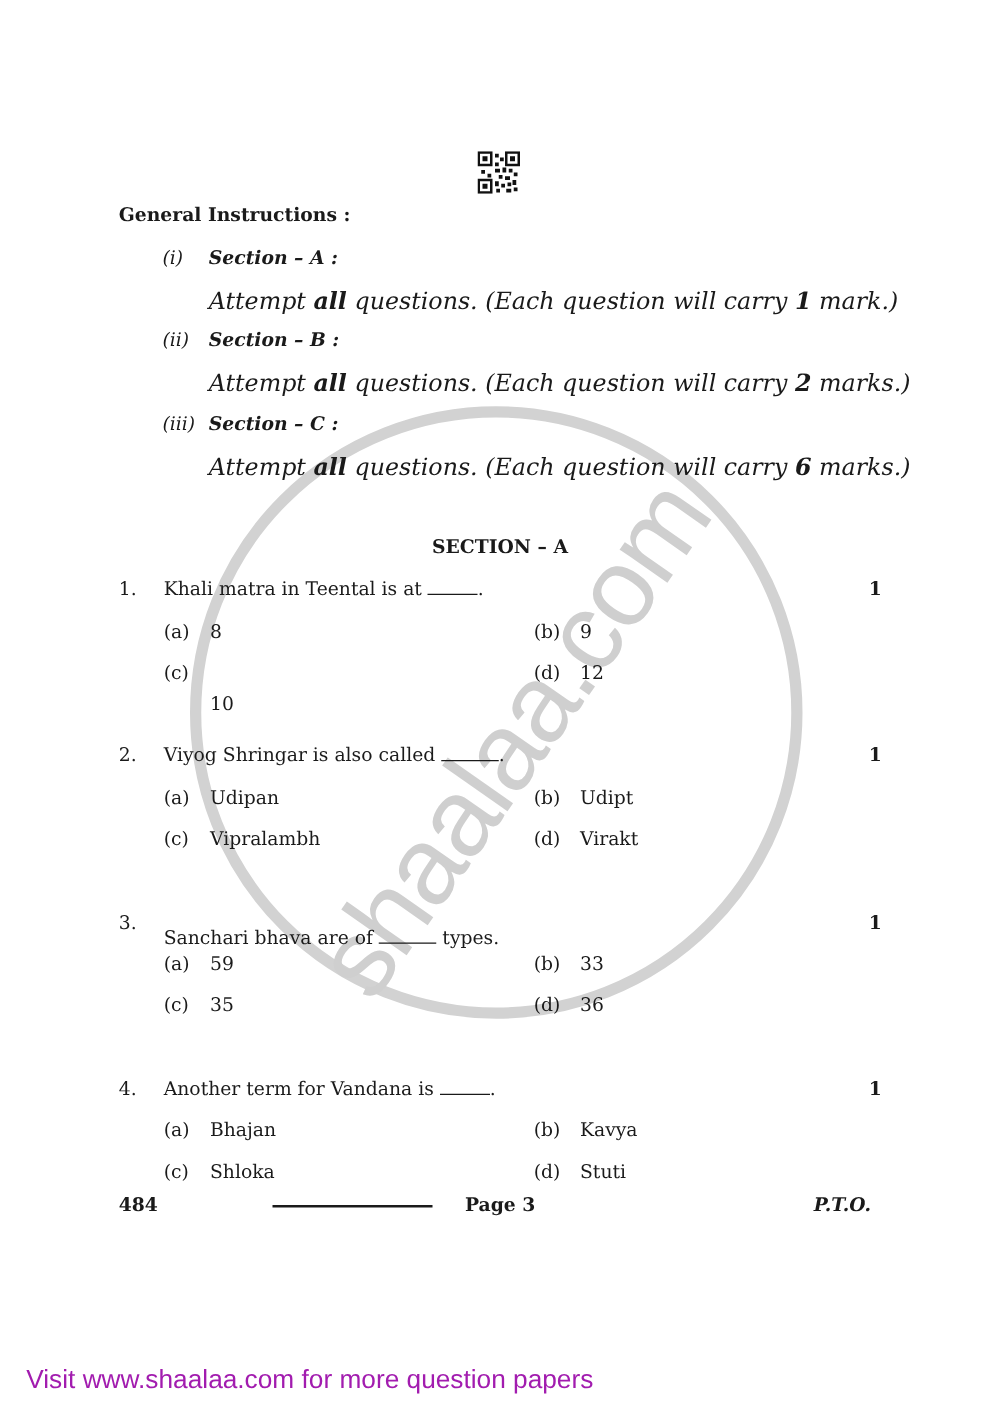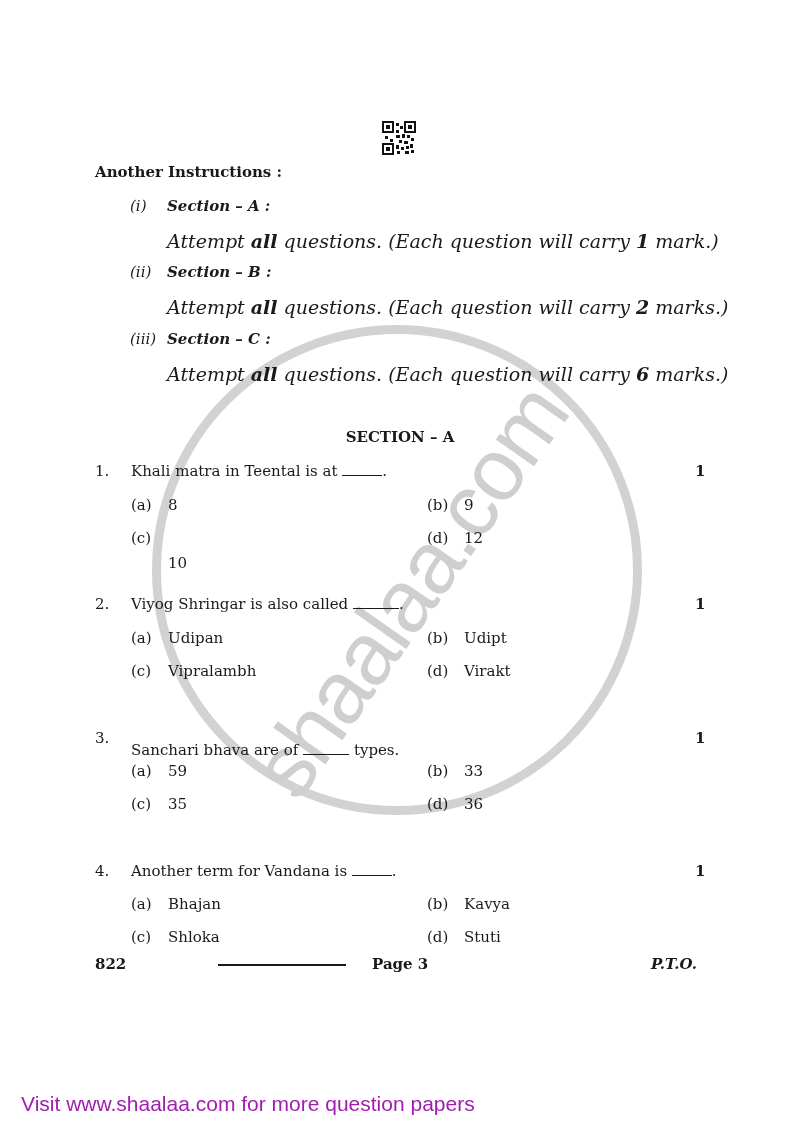--- a/index.html
+++ b/index.html
@@ -71,21 +71,21 @@
       <rect x="24" y="25" width="3" height="3" fill="#111"></rect>
       <rect x="28" y="23" width="3" height="4" fill="#111"></rect>
       <rect x="23" y="30" width="4" height="3" fill="#111"></rect>
       <rect x="29" y="29" width="3" height="3" fill="#111"></rect>
       <rect x="15" y="30" width="3" height="3" fill="#111"></rect>
       <rect x="3" y="15" width="3" height="3" fill="#111"></rect>
       <rect x="8" y="18" width="3" height="3" fill="#111"></rect>
     </svg>
   </div>
 
-  <div class="abs gi-title">Another Instructions :</div>
+  <div class="abs gi-title">General Instructions :</div>
 
   <div class="abs inst-num" style="left:130px; top:197px;">(i)</div>
   <div class="abs inst-head" style="left:167px; top:197px;">Section – A :</div>
   <div class="abs inst-text" style="left:167px; top:230px;"><span>Attempt </span><b>all</b><span> questions. (Each question will carry </span><b>1</b><span> mark.)</span></div>
 
   <div class="abs inst-num" style="left:130px; top:263px;">(ii)</div>
   <div class="abs inst-head" style="left:167px; top:263px;">Section – B :</div>
   <div class="abs inst-text" style="left:167px; top:296px;"><span>Attempt </span><b>all</b><span> questions. (Each question will carry </span><b>2</b><span> marks.)</span></div>
 
   <div class="abs inst-num" style="left:130px; top:330px;">(iii)</div>
@@ -135,19 +135,19 @@
   <div class="abs qmark" style="top:862px;">1</div>
   <div class="abs optlbl" style="left:131px; top:895px;">(a)</div>
   <div class="abs opttxt" style="left:168px; top:895px;">Bhajan</div>
   <div class="abs optlbl" style="left:427px; top:895px;">(b)</div>
   <div class="abs opttxt" style="left:464px; top:895px;">Kavya</div>
   <div class="abs optlbl" style="left:131px; top:928px;">(c)</div>
   <div class="abs opttxt" style="left:168px; top:928px;">Shloka</div>
   <div class="abs optlbl" style="left:427px; top:928px;">(d)</div>
   <div class="abs opttxt" style="left:464px; top:928px;">Stuti</div>
 
-  <div class="abs footer-code">822</div>
+  <div class="abs footer-code">484</div>
   <div class="abs footer-rule"></div>
   <div class="abs footer-page">Page 3</div>
   <div class="abs footer-pto">P.T.O.</div>
 
   <div class="abs visit">Visit www.shaalaa.com for more question papers</div>
 </div>
 
 </body></html>

